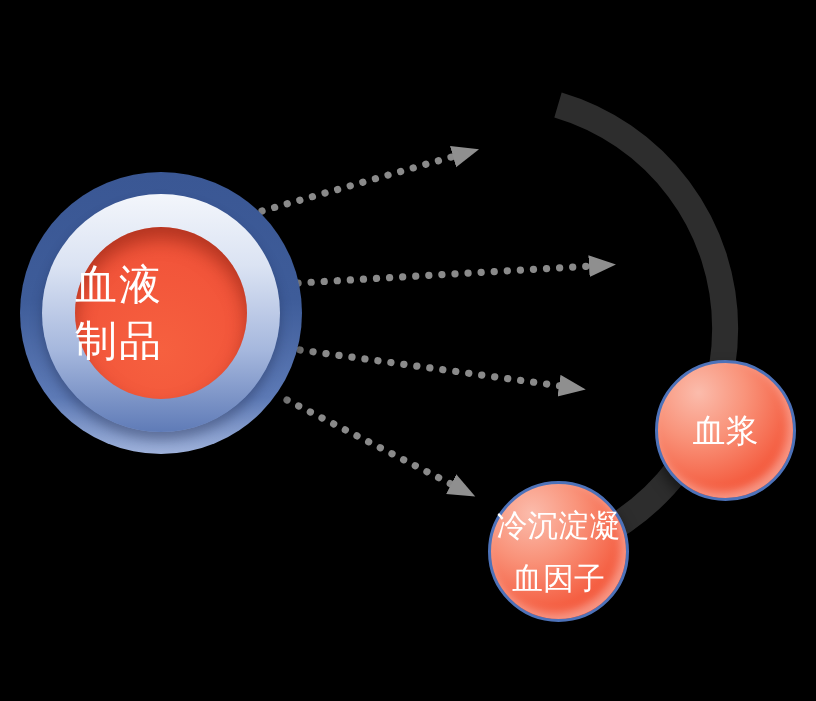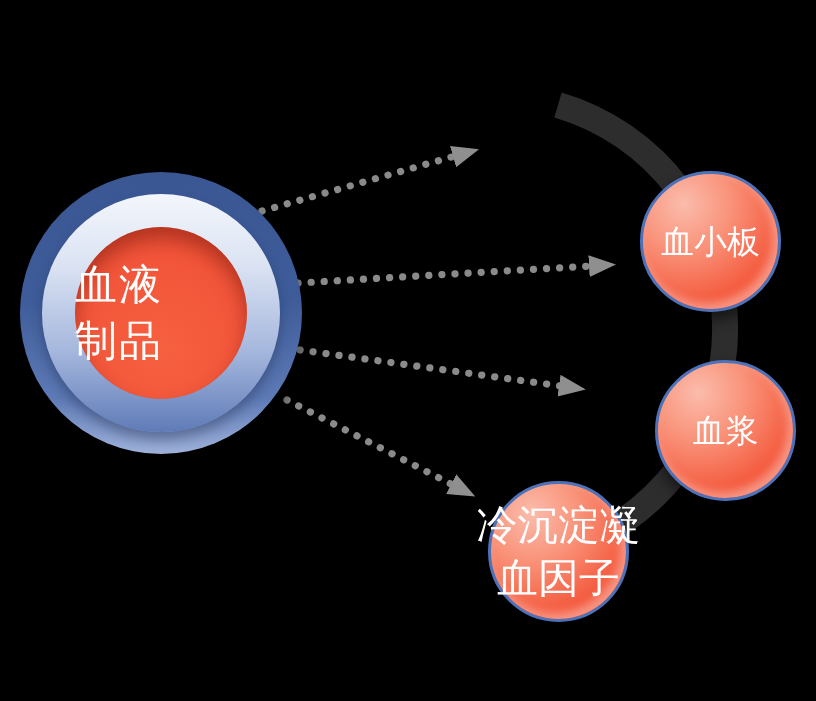--- a/index.html
+++ b/index.html
@@ -39,21 +39,21 @@
   
   .node{
     position:absolute;width:135px;height:135px;border-radius:50%;
     border:3px solid #4d72b9;
     background:radial-gradient(circle at 30% 22%,#fbbcac 0%,#f9937a 33%,#f4593c 72%,#ee4f36 100%);
     box-shadow:inset -5px -6px 10px rgba(255,255,255,.38),0 8px 14px rgba(0,0,0,.5);
     display:flex;align-items:center;justify-content:center;
     color:#ffffff;text-align:center;
   }
   .node-label{font-size:33px;line-height:40px;white-space:nowrap;font-weight:400;}
-  .node-label.two-line{font-size:41px;line-height:53px;}
+  .node-label.two-line{font-size:31px;line-height:53px;}
   .node-label.two-line span{display:block;}
   .n1{left:488px;top:35px;}
   .n2{left:640px;top:171px;}
   .n3{left:655px;top:360px;}
   .n4{left:488px;top:481px;}
 </style>
 </head>
 <body>
 
 <div class="stage">
@@ -80,23 +80,20 @@
       <div class="hub-core">
         <div class="hub-label">
           <span>血液</span>
           <span>制品</span>
         </div>
       </div>
     </div>
   </div>
 
 
-  <div class="node n2">
-    <span class="node-label">血小板</span>
-  </div>
 
   <div class="node n3">
     <span class="node-label">血浆</span>
   </div>
 
   <div class="node n4">
     <span class="node-label two-line">
       <span>冷沉淀凝</span>
       <span>血因子</span>
     </span>

